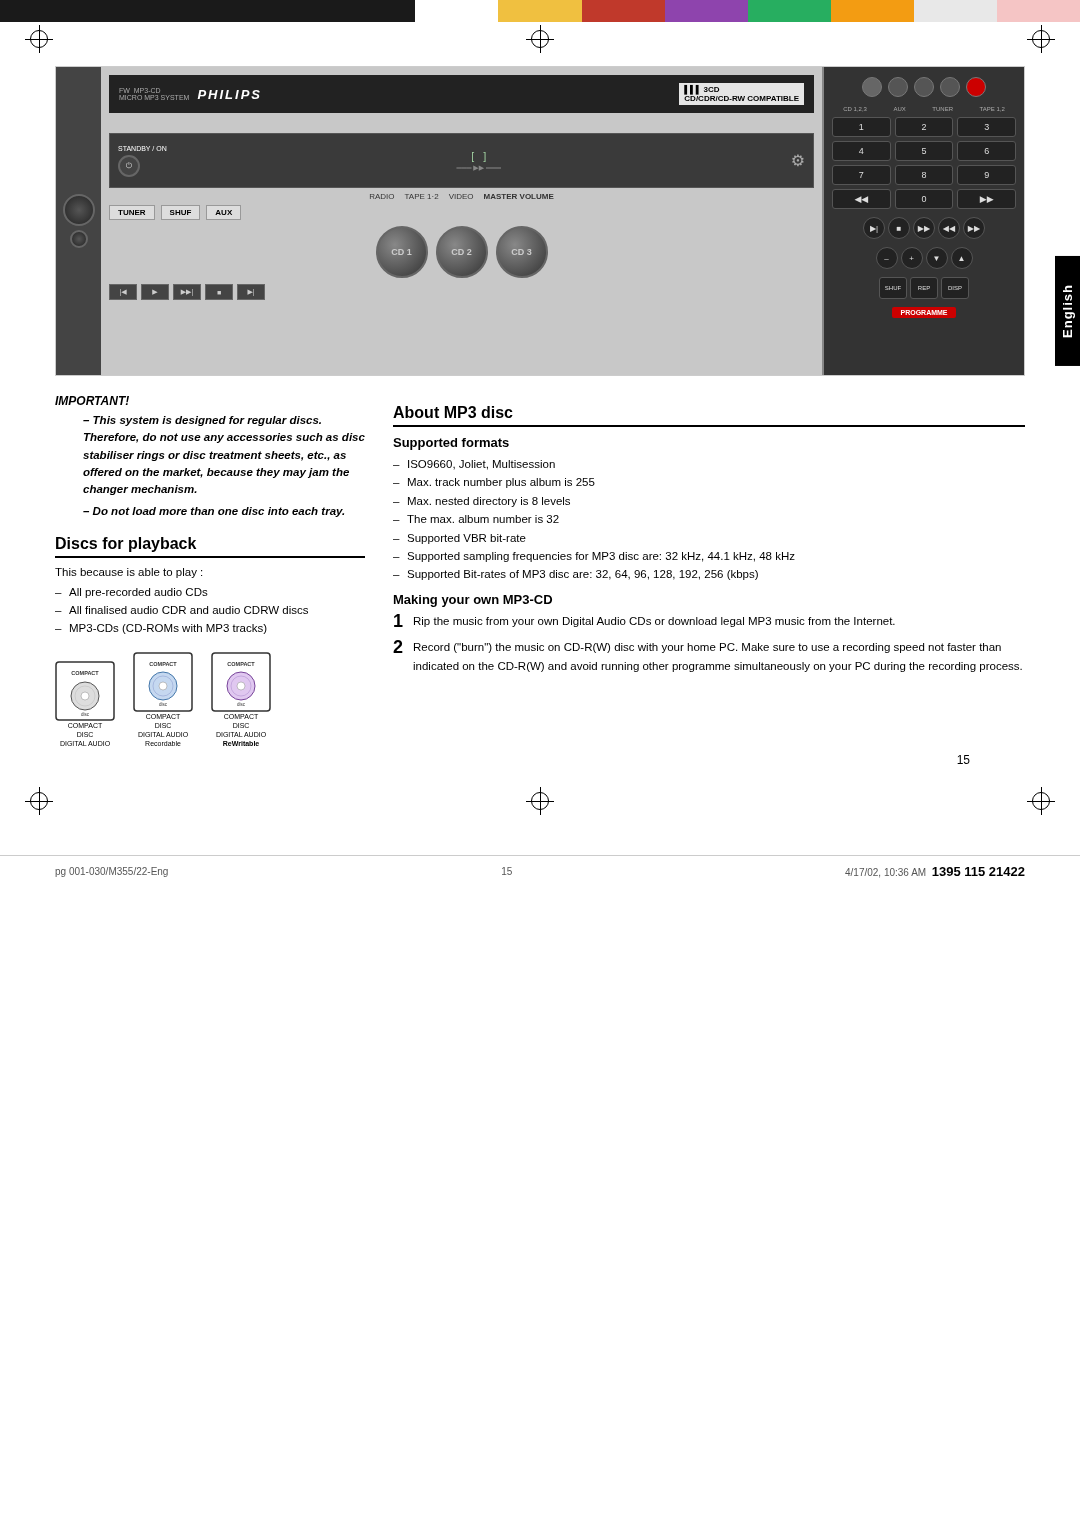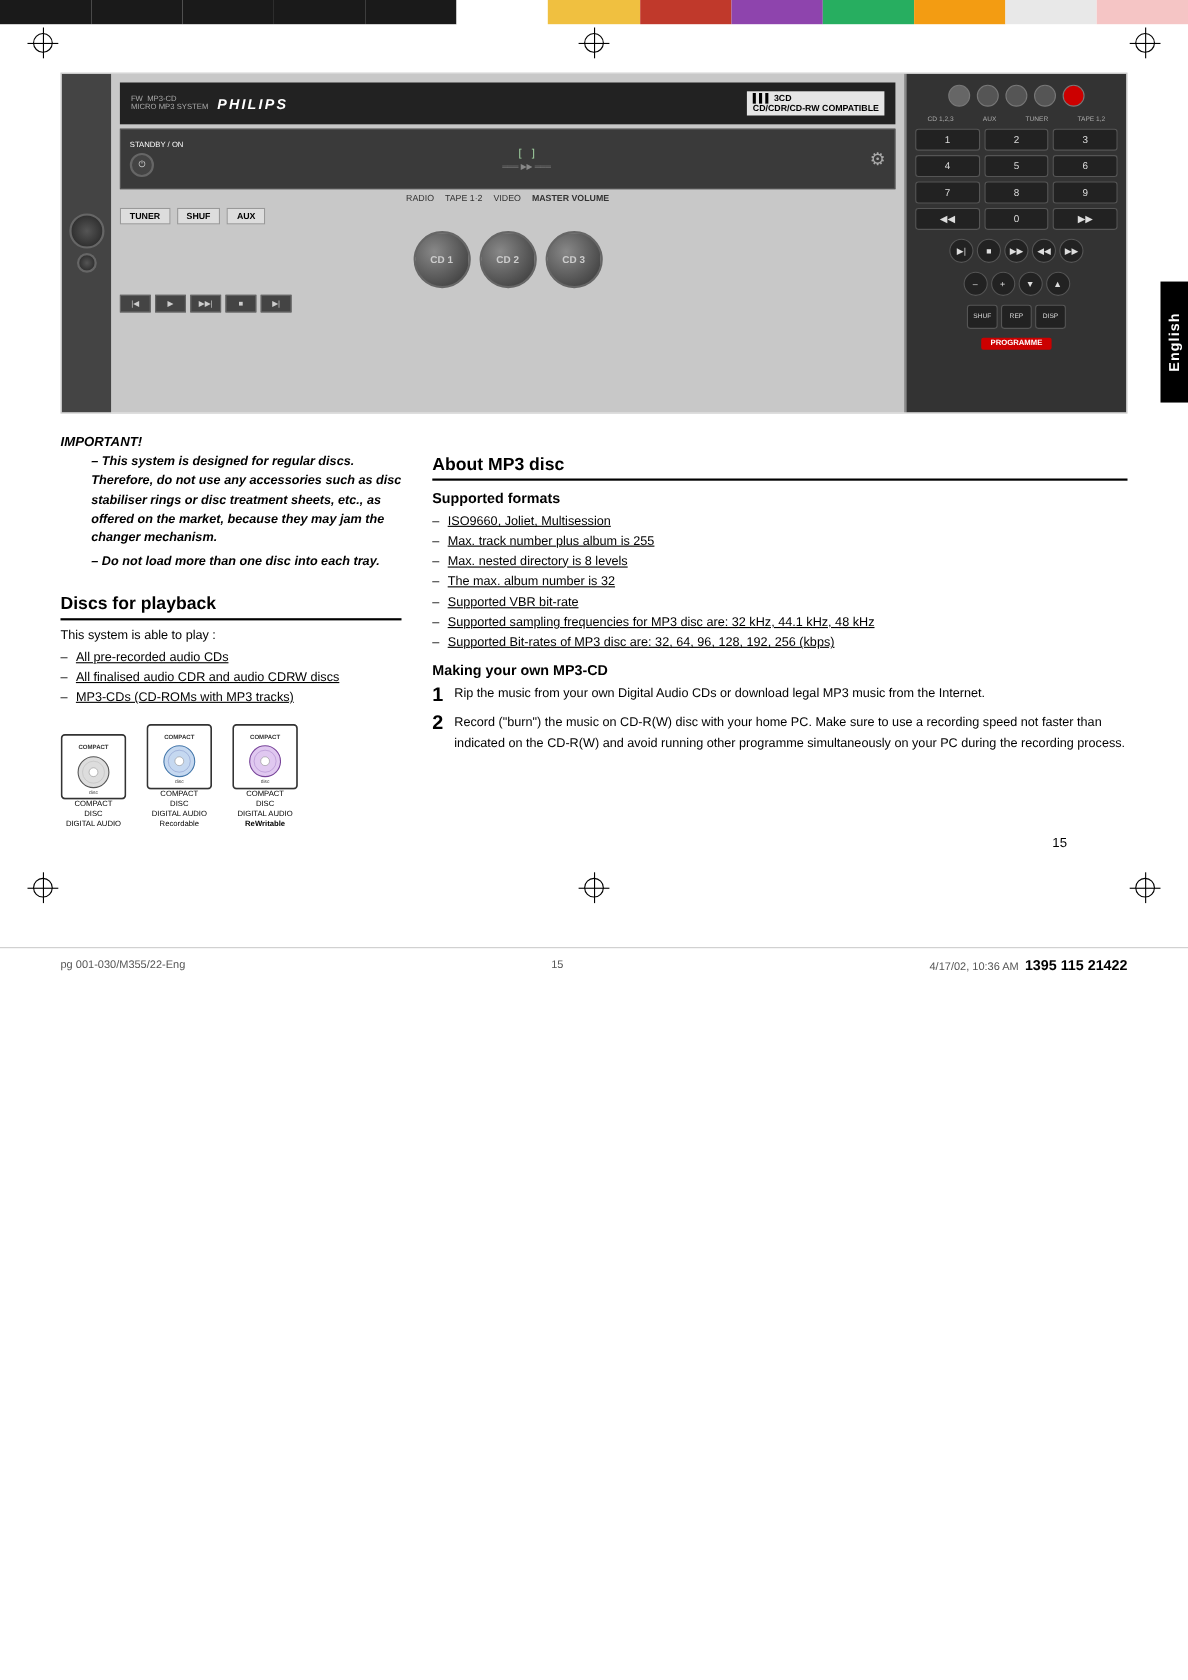--- a/index.html
+++ b/index.html
@@ -98,21 +98,21 @@
       height: 310px;
       position: relative;
       overflow: hidden;
     }
     .stereo-top {
       background: #222;
       height: 38px;
       display: flex;
       align-items: center;
       padding: 0 10px;
-      margin-bottom: 4px;
+      margin-bottom: 20px;
     }
     .stereo-display {
       background: #3a3a3a;
       height: 55px;
       margin: 4px 0;
       display: flex;
       align-items: center;
       padding: 4px 8px;
       border: 1px solid #555;
     }
@@ -275,41 +275,40 @@
       margin-bottom: 5px;
     }
 
     
     .section-heading {
       font-size: 16px;
       font-weight: bold;
       border-bottom: 2px solid #000;
       padding-bottom: 3px;
       margin-bottom: 8px;
-      margin-top: 20px;
+      margin-top: 10px;
     }
     .sub-heading {
       font-size: 13px;
       font-weight: bold;
       margin-bottom: 5px;
       margin-top: 8px;
     }
 
     
     .bullet-list {
       list-style: none;
       padding: 0;
       margin: 0;
     }
     .bullet-list li {
       font-size: 11.5px;
       line-height: 1.6;
       padding-left: 14px;
       position: relative;
-      text-decoration: underline;
     }
     .bullet-list li::before {
       content: '–';
       position: absolute;
       left: 0;
     }
 
     
     .disc-icons-row {
       display: flex;
@@ -542,21 +541,21 @@
       <div class="important-box">
         <p class="important-title">IMPORTANT!</p>
         <div class="important-text">
           <p><em>– This system is designed for regular discs. Therefore, do not use any accessories such as disc stabiliser rings or disc treatment sheets, etc., as offered on the market, because they may jam the changer mechanism.</em></p>
           <p><em>– Do not load more than one disc into each tray.</em></p>
         </div>
       </div>
 
       <div>
         <h2 class="section-heading">Discs for playback</h2>
-        <p style="font-size:11.5px;margin-bottom:5px;">This system is able to play :</p>
+        <p style="font-size:11.5px;margin-bottom:5px;">This because is able to play :</p>
         <ul class="bullet-list">
           <li>All pre-recorded audio CDs</li>
           <li>All finalised audio CDR and audio CDRW discs</li>
           <li>MP3-CDs (CD-ROMs with MP3 tracks)</li>
         </ul>
 
         <div class="disc-icons-row">
 
           <div class="disc-icon-item">
             <div class="disc-svg-wrapper">

